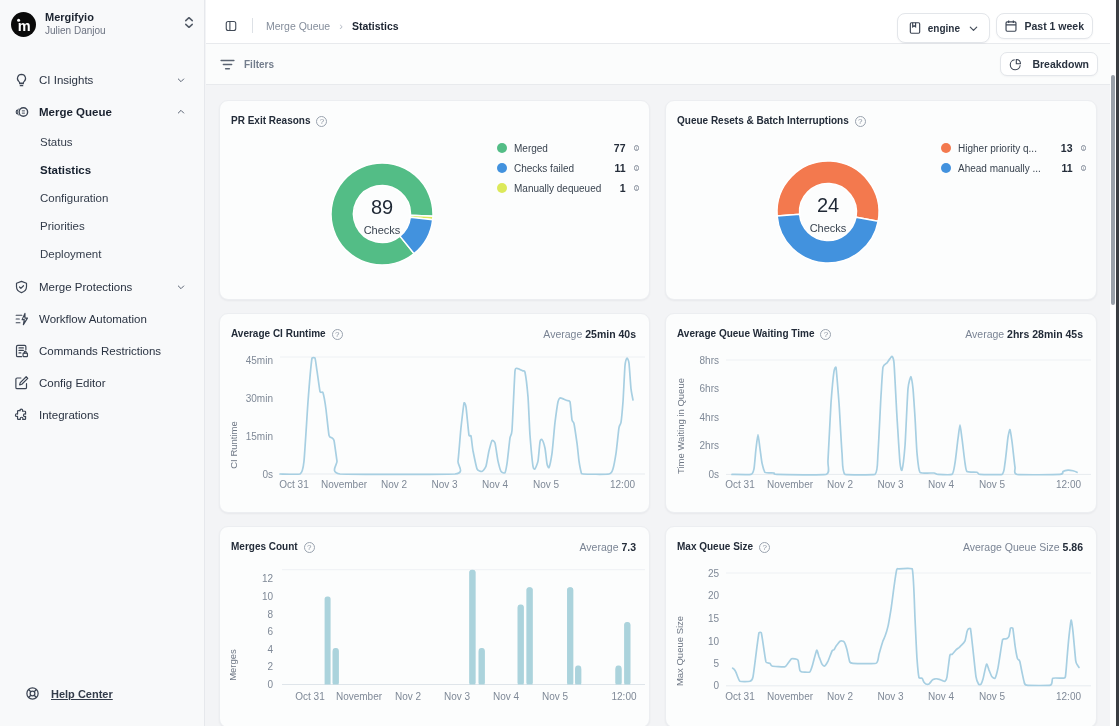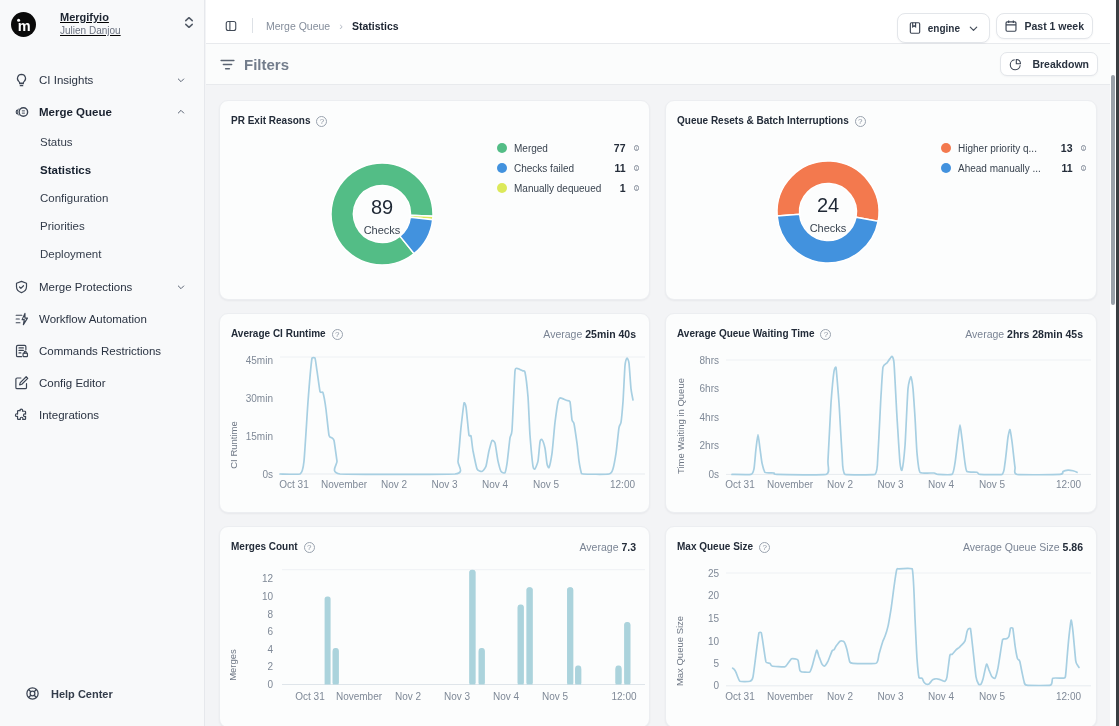--- a/index.html
+++ b/index.html
@@ -2,44 +2,44 @@
 <html><head>
 <meta charset="utf-8">
 <style>
 * { margin:0; padding:0; box-sizing:border-box; }
 html,body { width:1119px; height:726px; overflow:hidden; font-family:"Liberation Sans",sans-serif; background:#F3F4F6; }
 .win-edge { position:fixed; right:0; top:0; width:3px; height:726px; background:#3b3e42; z-index:99; }
 
 .sidebar { position:fixed; left:0; top:0; width:205px; height:726px; background:#F8F9FA; border-right:1px solid #E6E8EC; z-index:5; }
 .org { display:flex; align-items:center; padding:10px 9px 10px 11px; }
 .org-avatar { width:25px; height:25px; flex:none; }
-.org-names { margin-left:24px; flex:1;text-decoration:underline; }
+.org-names { margin-left:9px; flex:1; }
 .org-name { font-size:11px; font-weight:bold; color:#1c2430; line-height:14px; }
 .org-sub { font-size:10px; color:#6b7280; line-height:14px; }
 .org-chev { color:#525a66; }
 .nav { padding:16px 0 0 0; }
 .nav-item { display:flex; align-items:center; height:32px; padding:0 18px 0 14px; font-size:11.5px; color:#2a3342; }
 .nav-item .ic { width:15px; height:16px; margin-right:10px; flex:none; color:#3c4554; display:flex; align-items:center; justify-content:center; }
 .nav-item .lbl { flex:1; }
 .nav-item.bold .lbl { font-weight:bold; color:#1b2330; }
 .nav-sub { padding-left:40px; font-size:11.5px; color:#343d4b; height:28px; display:flex; align-items:center; }
 .nav-sub.active { font-weight:bold; color:#16202e; }
 .chev { display:flex; align-items:center; }
-.help { position:absolute; left:0; bottom:25px; display:flex; align-items:center; padding-left:25px; font-size:11px; font-weight:bold; color:#333c4a; }
+.help { position:absolute; left:0; bottom:25px; display:flex; align-items:center; padding-left:25px; font-size:11px; font-weight:bold; color:#333c4a;text-decoration:underline; }
 .help .ic { width:15px; height:15px; margin-right:11px; color:#3c4554; }
 
 .main { position:absolute; left:206px; top:0; width:910px; height:726px; }
 .topbar { height:44px; background:#fff; border-bottom:1px solid #E8EAED; display:flex; align-items:center; padding:8px 20px 0 19px; position:relative; }
 .tb-divider { width:1px; height:15px; background:#DDE1E6; margin:0 13px 0 15px; }
 .crumb-gray { color:#848d9b; font-size:10.5px; }
 .crumb-sep { color:#b6bcc6; margin:0 9px; font-size:11px; }
 .crumb-cur { color:#1b2330; font-size:10.5px; font-weight:bold; }
 .tb-btn { display:flex; align-items:center; background:#fff; border:1px solid #E3E6EA; border-radius:8px; height:26px; padding:0 11px; font-size:10.5px; font-weight:bold; color:#29323f; box-shadow:0 1px 2px rgba(16,24,40,.04); }
 .filterbar { height:41px; background:#FBFCFC; border-bottom:1px solid #E8EAED; display:flex; align-items:center; padding:0 12px 0 14px; position:relative; }
-.filters-lbl { color:#737d8c; font-size:15px; font-weight:bold; margin-left:9px; }
+.filters-lbl { color:#737d8c; font-size:10px; font-weight:bold; margin-left:9px; }
 
 .content { position:absolute; left:0; top:85px; width:906px; height:641px; padding:15px 12px 0 13px; }
 .grid { display:grid; grid-template-columns:431px 432px; grid-auto-rows:200px; gap:13px 15px; }
 #card5, #card6 { height:202px; }
 .card { background:#FCFDFD; border:1px solid #ECEEF1; border-radius:9px; box-shadow:0 1px 2px rgba(16,24,40,.05); position:relative; overflow:hidden; }
 .card h3 { position:absolute; left:11px; top:13px; font-size:10px; line-height:14px; font-weight:bold; color:#232c39; display:flex; align-items:center; }
 .qm { display:inline-block; width:11px; height:11px; border:1px solid #9aa3af; border-radius:50%; color:#8d96a3; font-size:8px; font-weight:normal; text-align:center; line-height:10.5px; margin-left:6px; }
 .avg { position:absolute; right:13px; top:14px; font-size:10.5px; color:#7a8494; }
 .avg b { color:#232c39; }
 

